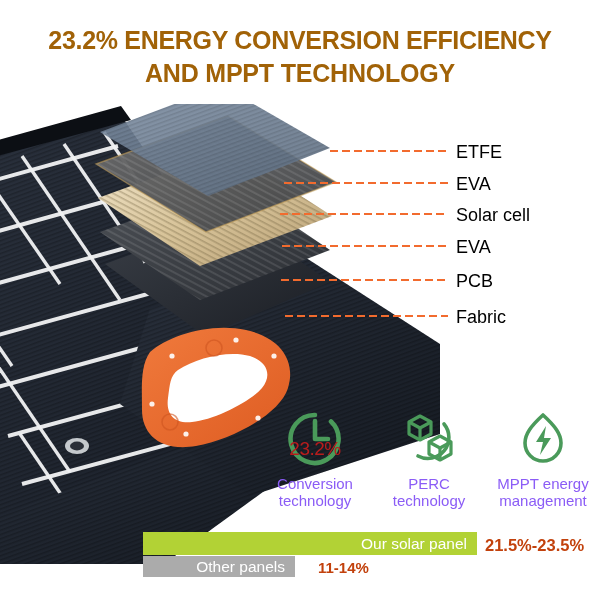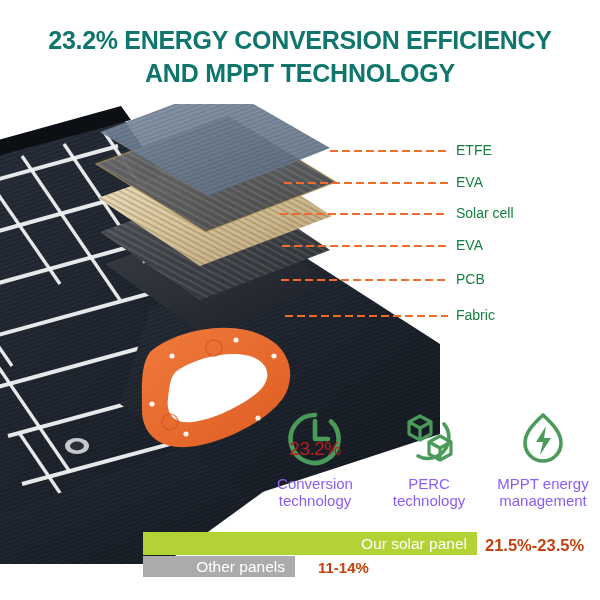--- a/index.html
+++ b/index.html
@@ -13,34 +13,34 @@
   #stage{position:absolute;left:0;top:0;width:600px;height:600px;overflow:hidden;}
 
   
   .title{
     position:absolute;left:0;top:24px;width:600px;
     text-align:center;
     font-weight:bold;
     font-size:25px;
     letter-spacing:-0.3px;
     line-height:33px;
-    color:#0f766e;
+    color:#a16207;
   }
   .title span{display:block;}
   .title .l2{letter-spacing:-0.2px;}
 
   
   .photo{position:absolute;left:0;top:104px;width:440px;height:460px;}
   .photo svg{display:block;}
 
   
   .callout-label{
     position:absolute;
-    font-size:14px;
-    color:#15803d;
+    font-size:18px;
+    color:#000000;
     white-space:nowrap;
     line-height:1;
   }
   .leader{
     position:absolute;
     height:2px;
     background-image:repeating-linear-gradient(to right,#F26B2E 0 8px,rgba(0,0,0,0) 8px 12px);
   }
 
   

